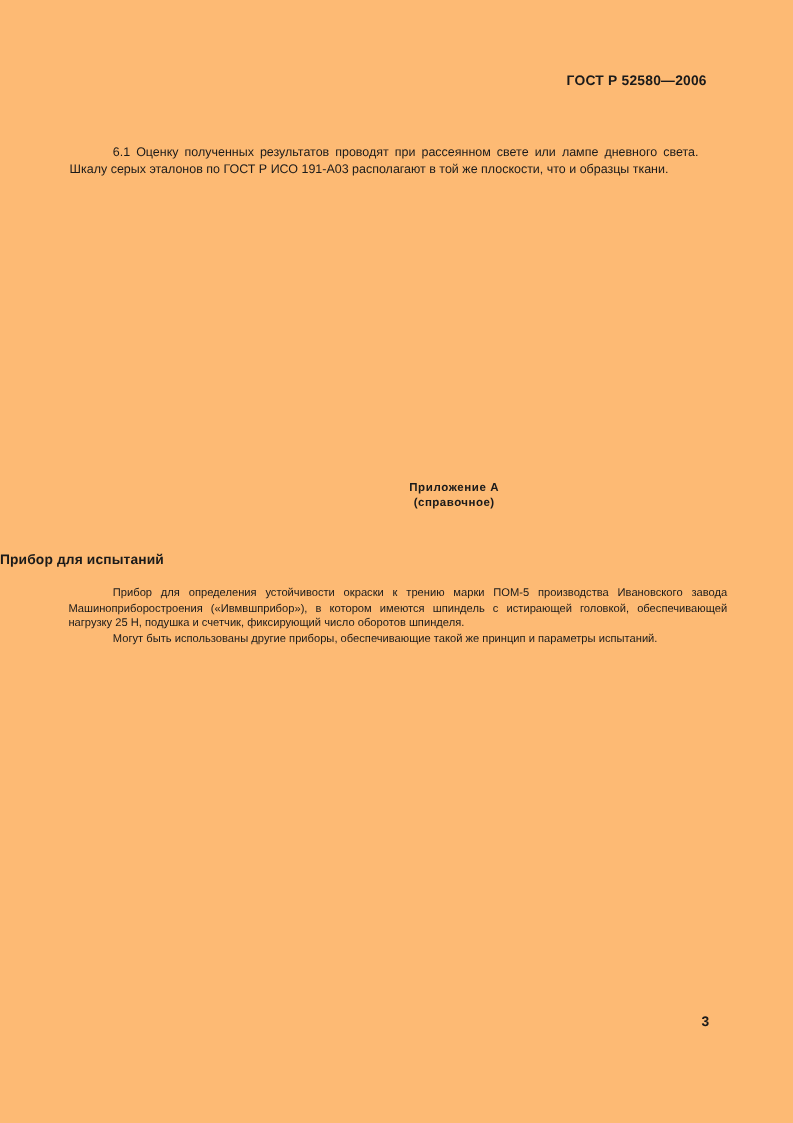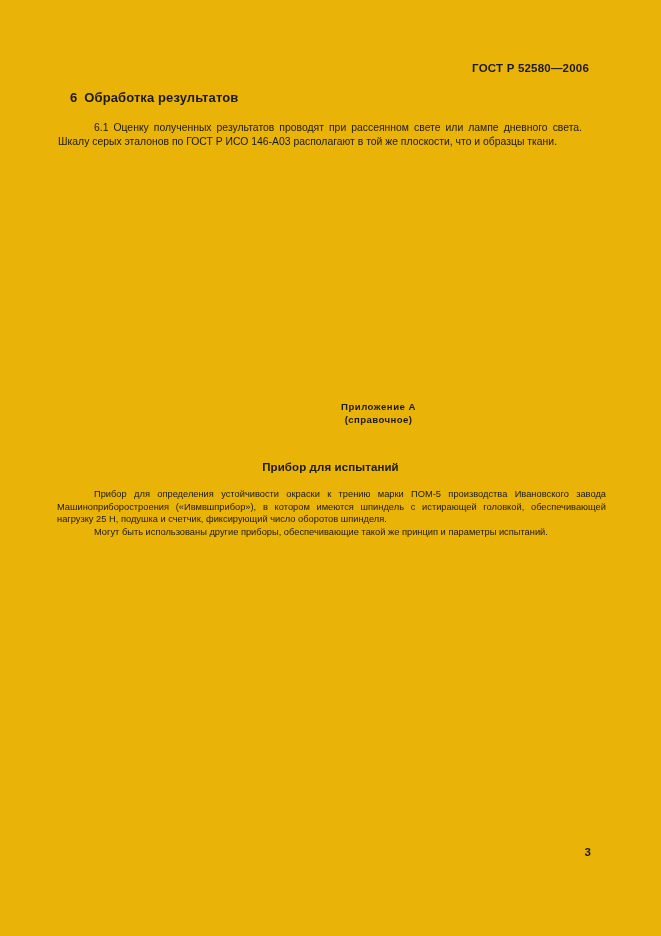--- a/index.html
+++ b/index.html
@@ -4,21 +4,21 @@
 <style>
   html, body {
     margin: 0;
     padding: 0;
     background: #ffffff;
   }
   .page {
     position: relative;
     width: 661px;
     height: 936px;
-    background: #eab308;
+    background: #fdba74;
     overflow: hidden;
     font-family: "Liberation Sans", sans-serif;
     color: #1a1a1a;
     -webkit-font-smoothing: antialiased;
   }
 
   
   .doc-header {
     position: absolute;
     top: 62px;
@@ -79,21 +79,20 @@
     letter-spacing: 0.4px;
     text-align: center;
   }
 
   
   .appendix-title {
     position: absolute;
     top: 461px;
     left: 0;
     width: 661px;
-    text-align: center;
     font-size: 11.5px;
     font-weight: bold;
     letter-spacing: 0.1px;
   }
 
   
   .appendix-body {
     position: absolute;
     top: 488px;
     left: 42px;
@@ -117,26 +116,23 @@
     font-weight: bold;
   }
 </style>
 </head>
 <body>
 
 <div class="page">
 
   <div class="doc-header">ГОСТ Р 52580—2006</div>
 
-  <div class="section-heading">
-    <span class="num">6</span><span>Обработка результатов</span>
-  </div>
 
   <div class="body-block">
-    <p><span class="clause">6.1</span><span>Оценку полученных результатов проводят при рассеянном свете или лампе дневного света. Шкалу серых эталонов по ГОСТ Р ИСО 146-А03 располагают в той же плоскости, что и образцы ткани.</span></p>
+    <p><span class="clause">6.1</span><span>Оценку полученных результатов проводят при рассеянном свете или лампе дневного света. Шкалу серых эталонов по ГОСТ Р ИСО 191-А03 располагают в той же плоскости, что и образцы ткани.</span></p>
   </div>
 
   <div class="appendix-caption">
     <div>Приложение А</div>
     <div class="sub">(справочное)</div>
   </div>
 
   <div class="appendix-title">Прибор для испытаний</div>
 
   <div class="appendix-body">

